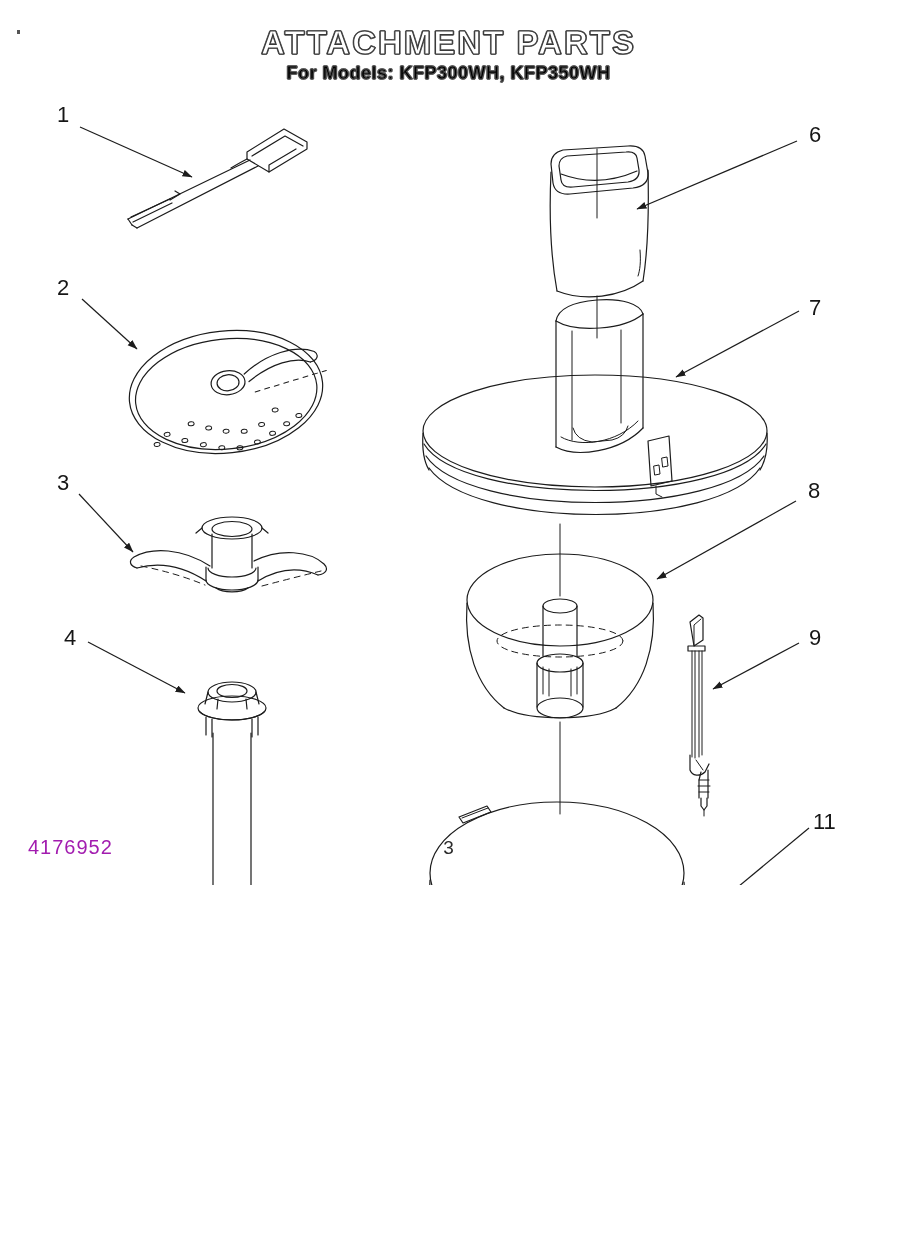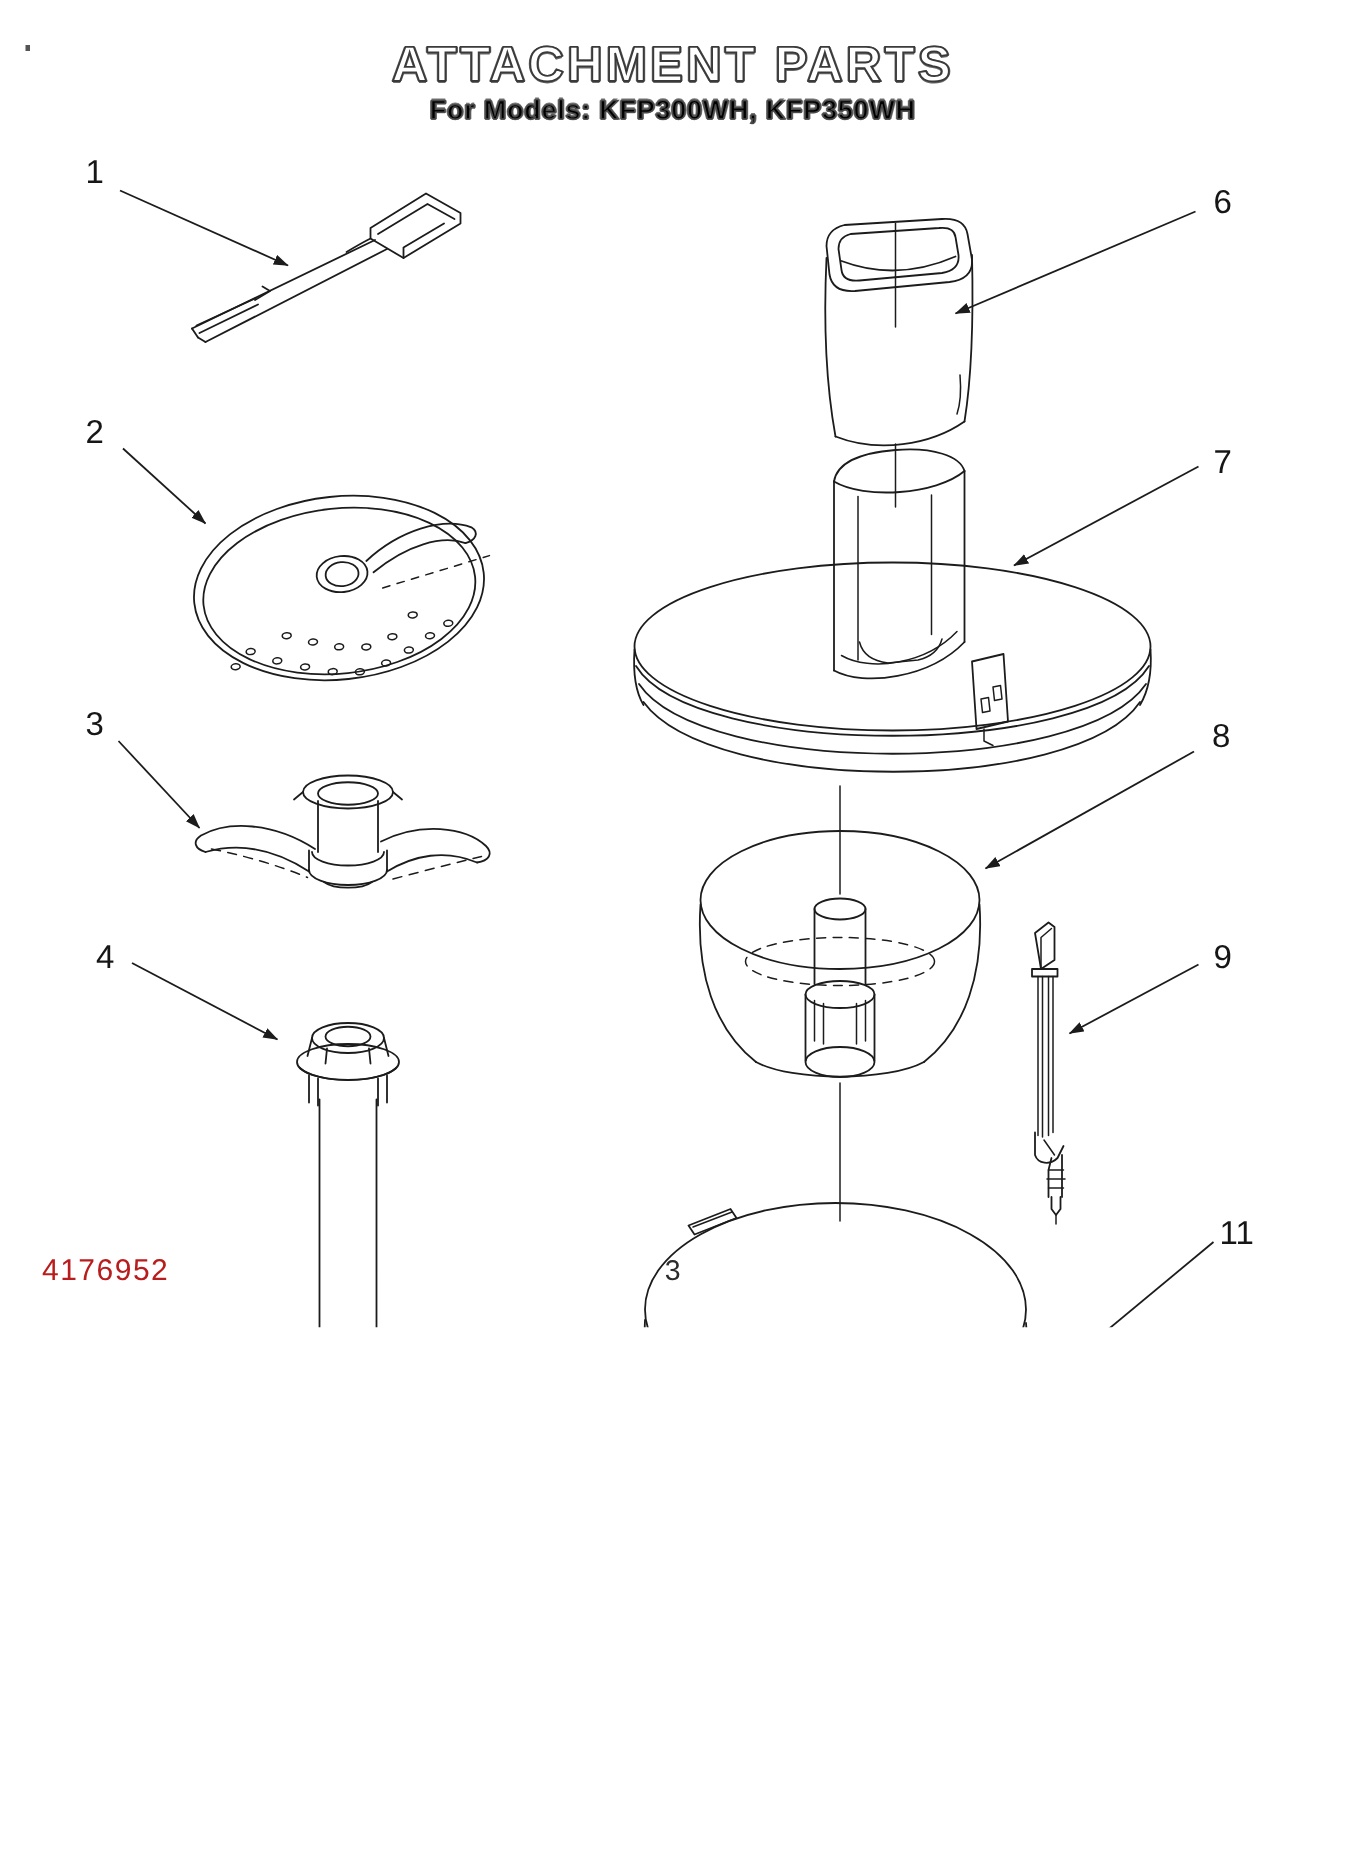--- a/index.html
+++ b/index.html
@@ -21,21 +21,21 @@
   .subtitle {
     margin-top:1px;
     font-size:18px; font-weight:bold; letter-spacing:0.5px;
     color:#000000;
     -webkit-text-stroke:1px #4a4a4a;
     text-shadow:1px 0 #777, -1px 0 #777, 0 1px #777, 0 -1px #777;
   }
   svg.diagram { position:absolute; inset:0; z-index:1; }
   .doc-number {
     position:absolute; left:28px; bottom:26px;
-    font-size:20px; letter-spacing:1px; color:#b91c1c; z-index:2;
+    font-size:20px; letter-spacing:1px; color:#a21caf; z-index:2;
   }
   .page-number {
     position:absolute; left:0; bottom:26px; width:100%;
     text-align:center; font-size:19px; color:#2b2b2b; z-index:2;
   }
   .artifact { position:absolute; left:17px; top:30px; width:3px; height:4px; background:#555; z-index:2; }
 </style>
 </head>
 <body>
 

